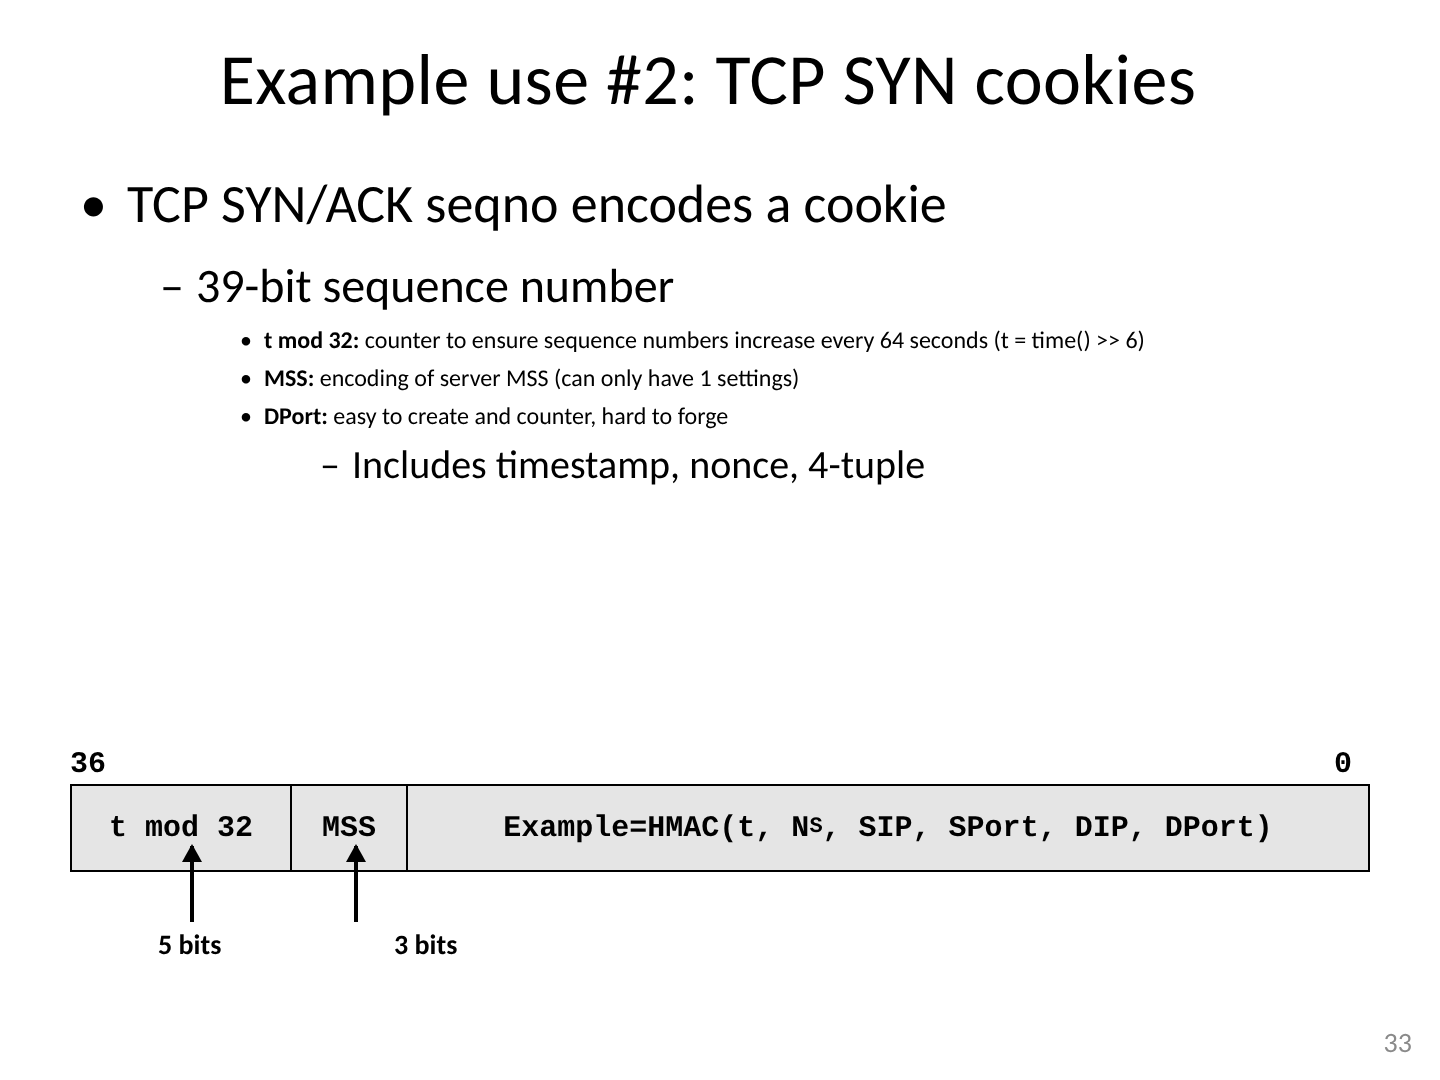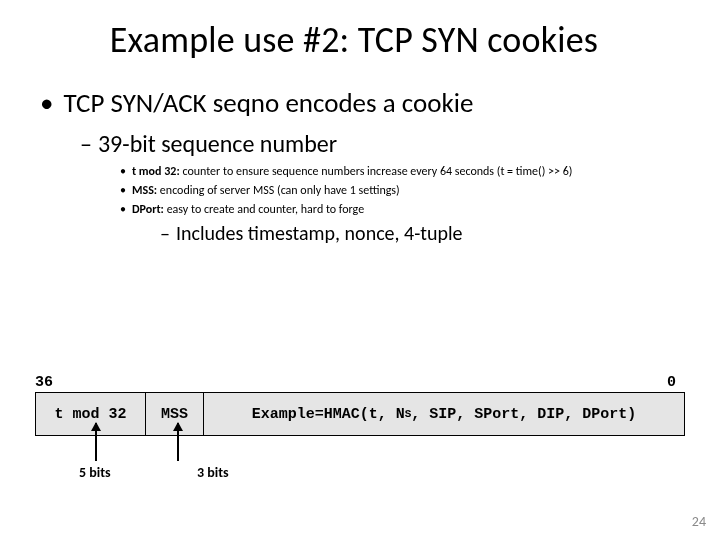--- a/index.html
+++ b/index.html
@@ -150,13 +150,13 @@
         <span class="sub">S</span>
         <span>, SIP, SPort, DIP, DPort)</span>
     </div>
   </div>
   <div class="arrow arrow-t"></div>
   <div class="arrow arrow-m"></div>
   <div class="arrow-lbl lbl-t">5 bits</div>
   <div class="arrow-lbl lbl-m">3 bits</div>
 </div>
 
-<div class="pagenum">24</div>
+<div class="pagenum">33</div>
 
 </body></html>

